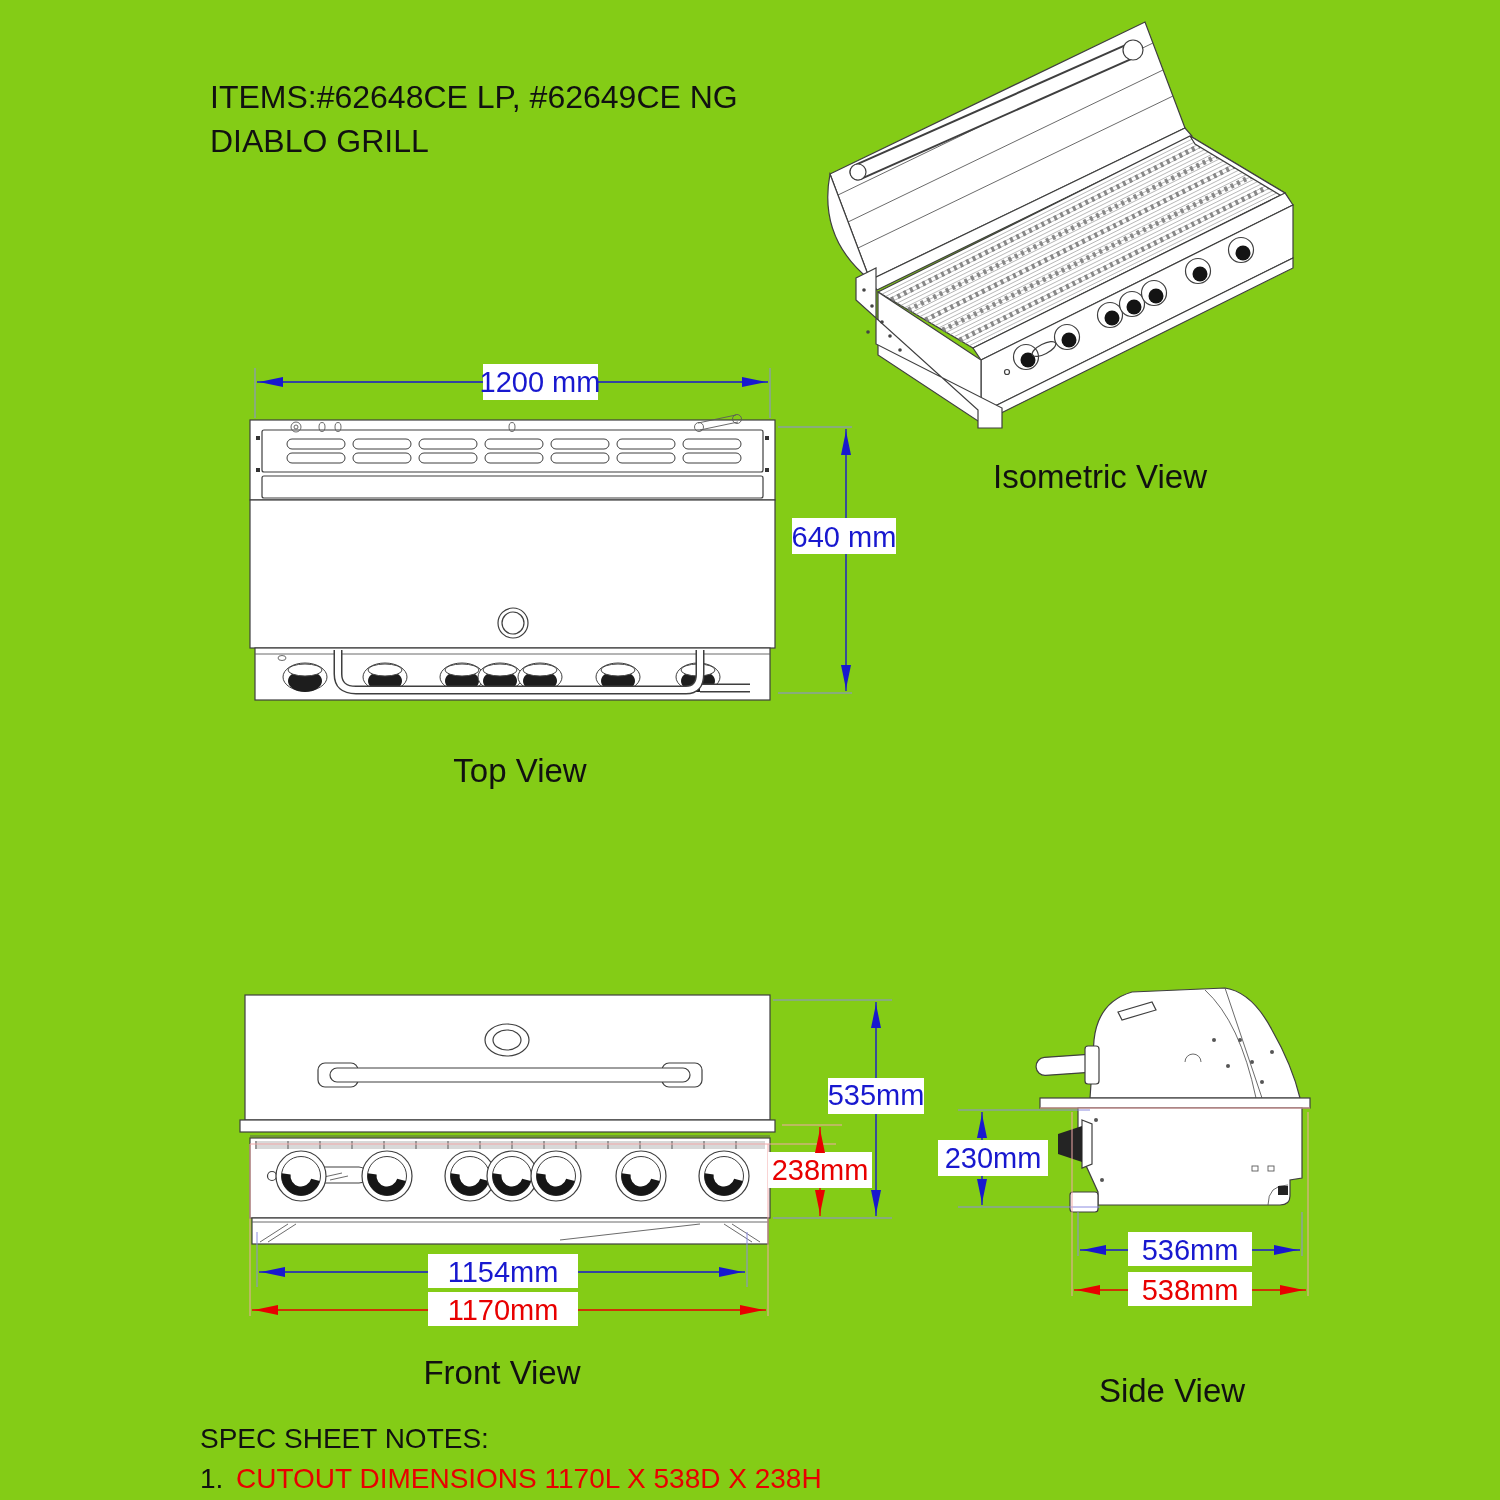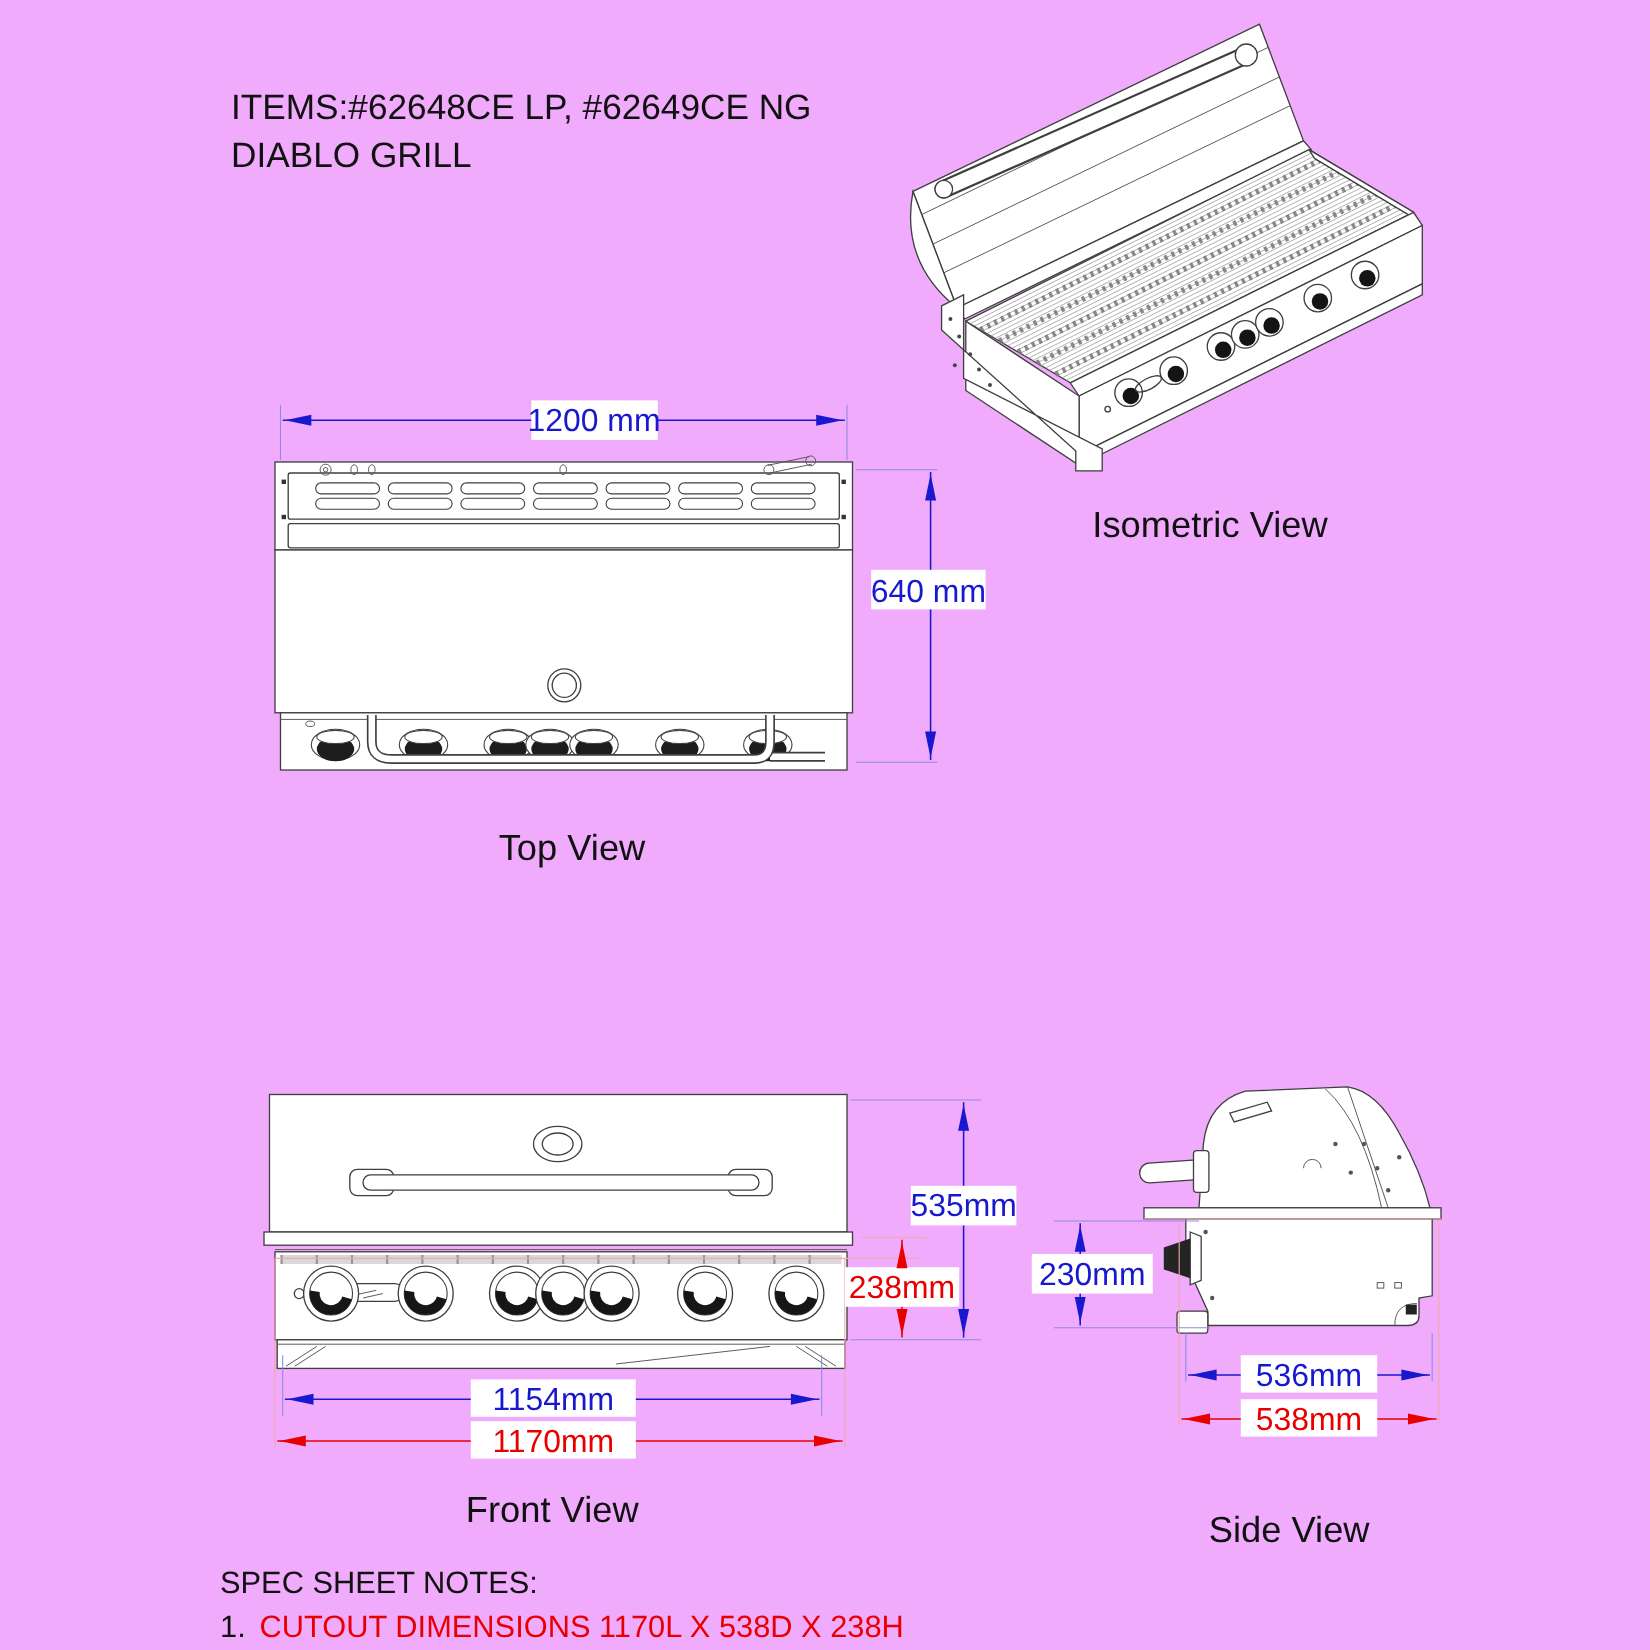--- a/index.html
+++ b/index.html
@@ -1,16 +1,16 @@
 <!DOCTYPE html>
 <html><head>
 <meta charset="utf-8">
 <style>
   html,body{margin:0;padding:0;background:#ffffff;}
-  #sheet{position:relative;width:1500px;height:1500px;background:#f0abfc;overflow:hidden;
+  #sheet{position:relative;width:1500px;height:1500px;background:#84cc16;overflow:hidden;
          font-family:"Liberation Sans", sans-serif;}
   svg{position:absolute;left:0;top:0;}
   text{font-family:"Liberation Sans", sans-serif;}
   .t-black{fill:#111111;}
   .t-blue{fill:#1818cf;}
   .t-red{fill:#e80000;}
   .f-title{font-size:32px;}
   .f-label{font-size:33px;}
   .f-dim{font-size:29px;}
   .f-note{font-size:28px;}

